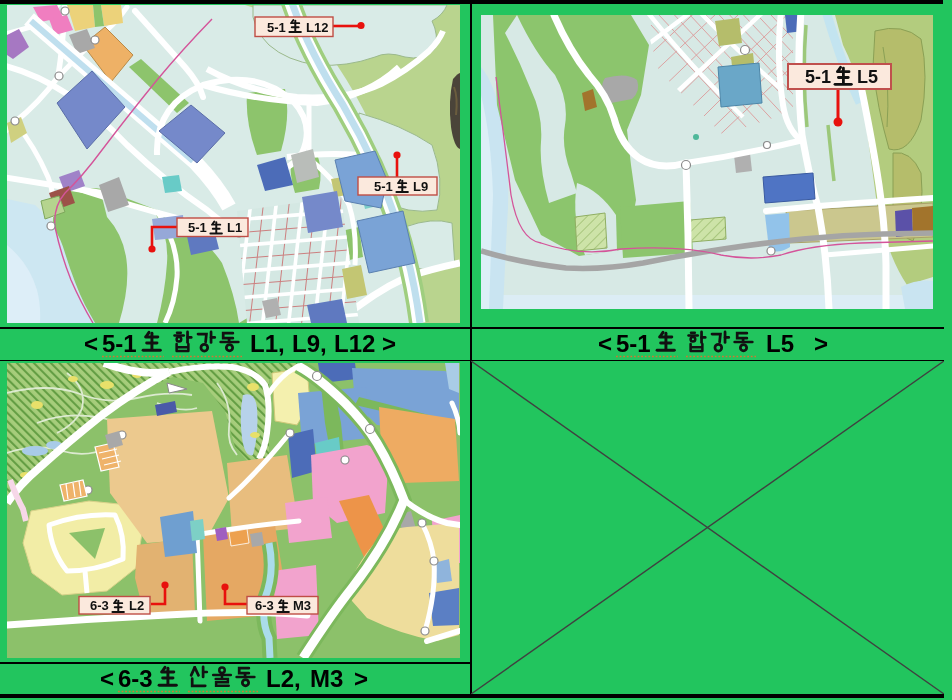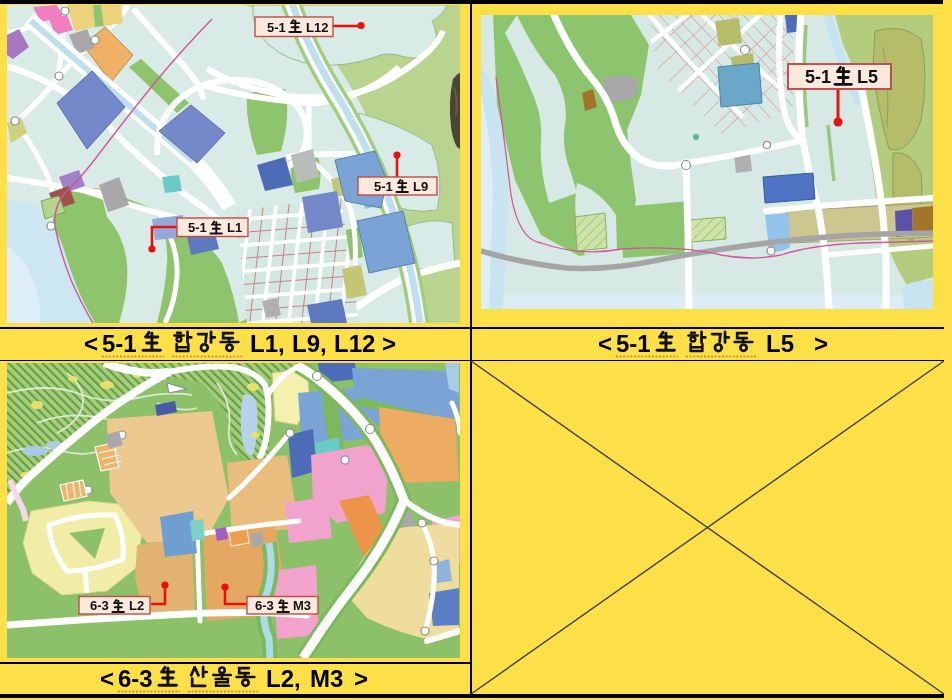--- a/index.html
+++ b/index.html
@@ -1,16 +1,16 @@
 <!DOCTYPE html>
 <html><head>
 <meta charset="utf-8">
 <style>
   html,body{margin:0;padding:0;background:#fff;}
-  .page{position:relative;width:952px;height:700px;background:#fde047;overflow:hidden;
+  .page{position:relative;width:952px;height:700px;background:#22c55e;overflow:hidden;
         font-family:"Liberation Sans",sans-serif;}
   .abs{position:absolute;}
 </style>
 </head>
 <body>
 <div class="page">
 
 <svg width="0" height="0" style="position:absolute">
   <defs>
     <g id="g-saeng" stroke="#111" fill="none" stroke-linecap="round">

